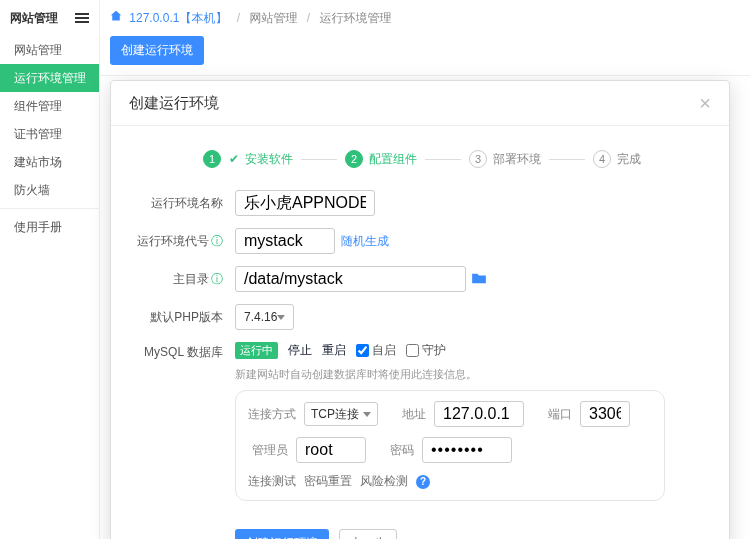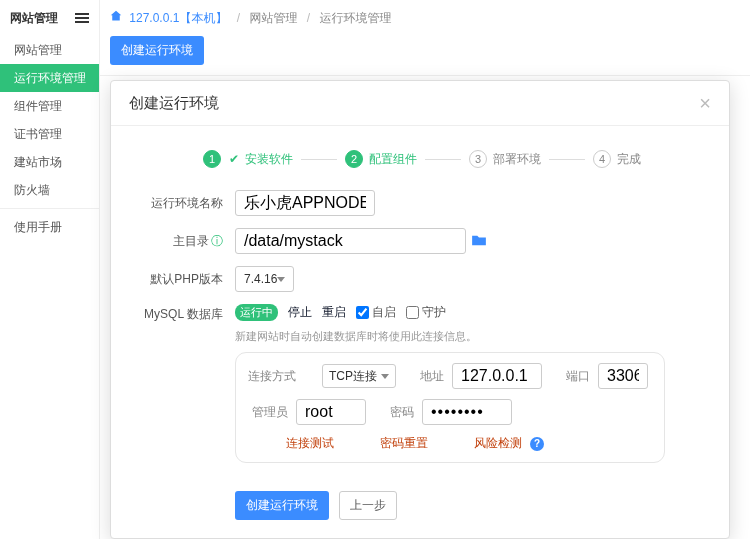--- a/index.html
+++ b/index.html
@@ -61,35 +61,35 @@
   .input-dir { width: 231px; }
   .folder-icon { color: #3b8cff; cursor: pointer; }
 
   .link { color: #3b8cff; cursor: pointer; }
 
   .php-select { display: inline-flex; align-items: center; border: 1px solid #ccc; border-radius: 3px; height: 26px; padding: 0 8px; cursor: pointer; min-width: 50px; }
   .caret { width: 0; height: 0; border-left: 4px solid transparent; border-right: 4px solid transparent; border-top: 5px solid #888; }
 
   .mysql-row .form-ctrl { flex-direction: column; align-items: flex-start; gap: 8px; }
   .mysql-line1 { display: flex; align-items: center; gap: 10px; }
-  .tag-running { background: #2fc17a; color: #fff; border-radius: 8px; padding: 1px 5px; font-size: 11px; }
+  .tag-running { background: #2fc17a; color: #fff; border-radius: 2px; padding: 1px 5px; font-size: 11px; }
   .mysql-link { color: #0f172a; cursor: pointer; }
   .cb-label { display: flex; align-items: center; gap: 3px; color: #555; cursor: pointer; }
   .hint { color: #999; font-size: 11px; }
 
   .conn-box { border: 1px solid #e5e5e5; border-radius: 11px; padding: 10px 12px; display: flex; flex-direction: column; gap: 10px; width: 430px; }
   .conn-line { display: flex; align-items: center; gap: 8px; }
   .cl-label { color: #888; min-width: 40px; text-align: right; }
-  .conn-sel { display: inline-flex; align-items: center; border: 1px solid #ccc; border-radius: 3px; height: 24px; padding: 0 6px; gap: 4px; cursor: pointer; margin-left: 18px; }
+  .conn-sel { display: inline-flex; align-items: center; border: 1px solid #ccc; border-radius: 3px; height: 24px; padding: 0 6px; gap: 4px; cursor: pointer; }
   .conn-inp { border: 1px solid #ccc; border-radius: 3px; height: 24px; padding: 0 6px; }
   .conn-inp.addr { width: 90px; }
   .conn-inp.port { width: 50px; }
   .conn-inp.user { width: 70px; }
   .conn-inp.pwd { width: 90px; letter-spacing: 1px; }
-  .conn-link { color: #c2410c; cursor: pointer; margin-left: 38px; }
+  .conn-link { color: #737373; cursor: pointer; }
   .help-icon { width: 14px; height: 14px; border-radius: 50%; background: #3b8cff; color: #fff; display: inline-flex; align-items: center; justify-content: center; font-size: 10px; font-weight: bold; cursor: pointer; }
 
   .modal-foot { padding: 8px 22px 18px 124px; display: flex; gap: 10px; }
   .btn-default { background: #fff; border: 1px solid #ccc; color: #555; }
 
 </style>
 </head>
 <body>
 
 <div class="sidebar">
@@ -170,20 +170,27 @@
       </div>
     </div>
 
     <div class="form-row">
       <div class="form-label">运行环境名称</div>
       <div class="form-ctrl">
         <input type="text" class="input-name" value="乐小虎APPNODE" style="">
       </div>
     </div>
 
+    <div class="form-row">
+      <div class="form-label"><span>运行环境代号</span><span class="req">ⓘ</span></div>
+      <div class="form-ctrl">
+        <input type="text" class="input-code" value="mystack" style="">
+        <span class="link">随机生成</span>
+      </div>
+    </div>
 
     <div class="form-row">
       <div class="form-label"><span>主目录</span><span class="req">ⓘ</span></div>
       <div class="form-ctrl">
         <input type="text" class="input-dir" value="/data/mystack" style="">
         <span class="folder-icon">
           <svg width="14" height="12" viewBox="0 0 16 14">
               <path fill="currentColor" d="M0 2h6l2 2h8v9H0z"></path>
             </svg>
         </span>

